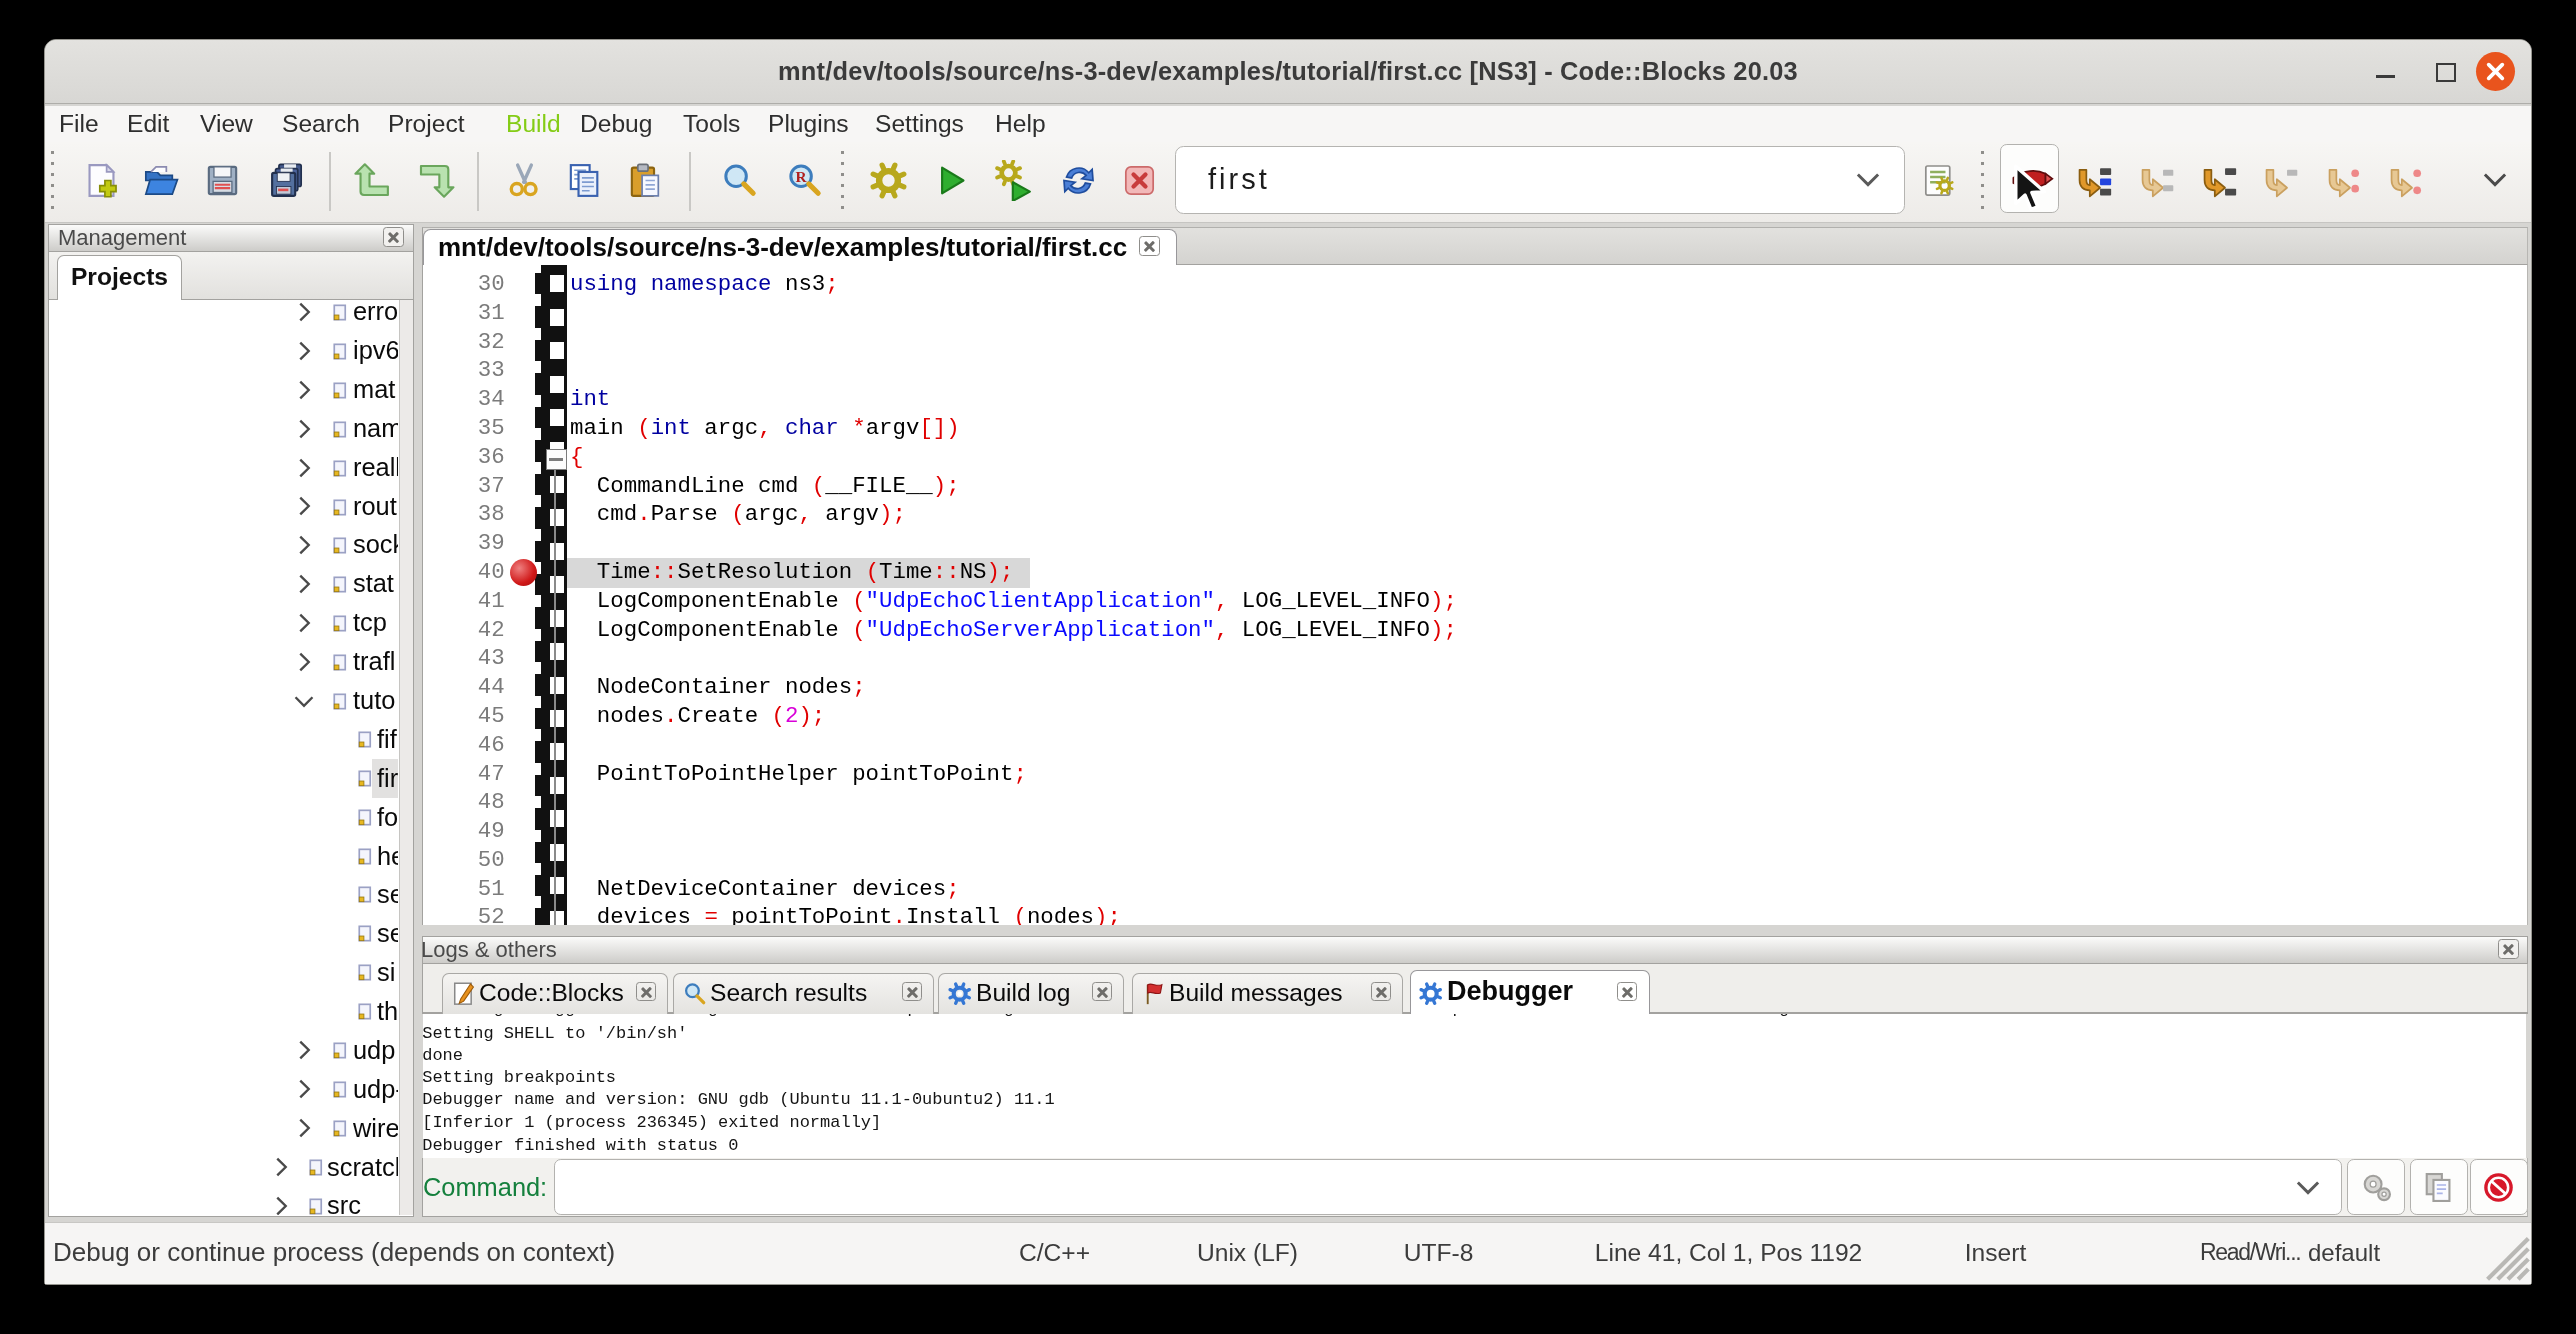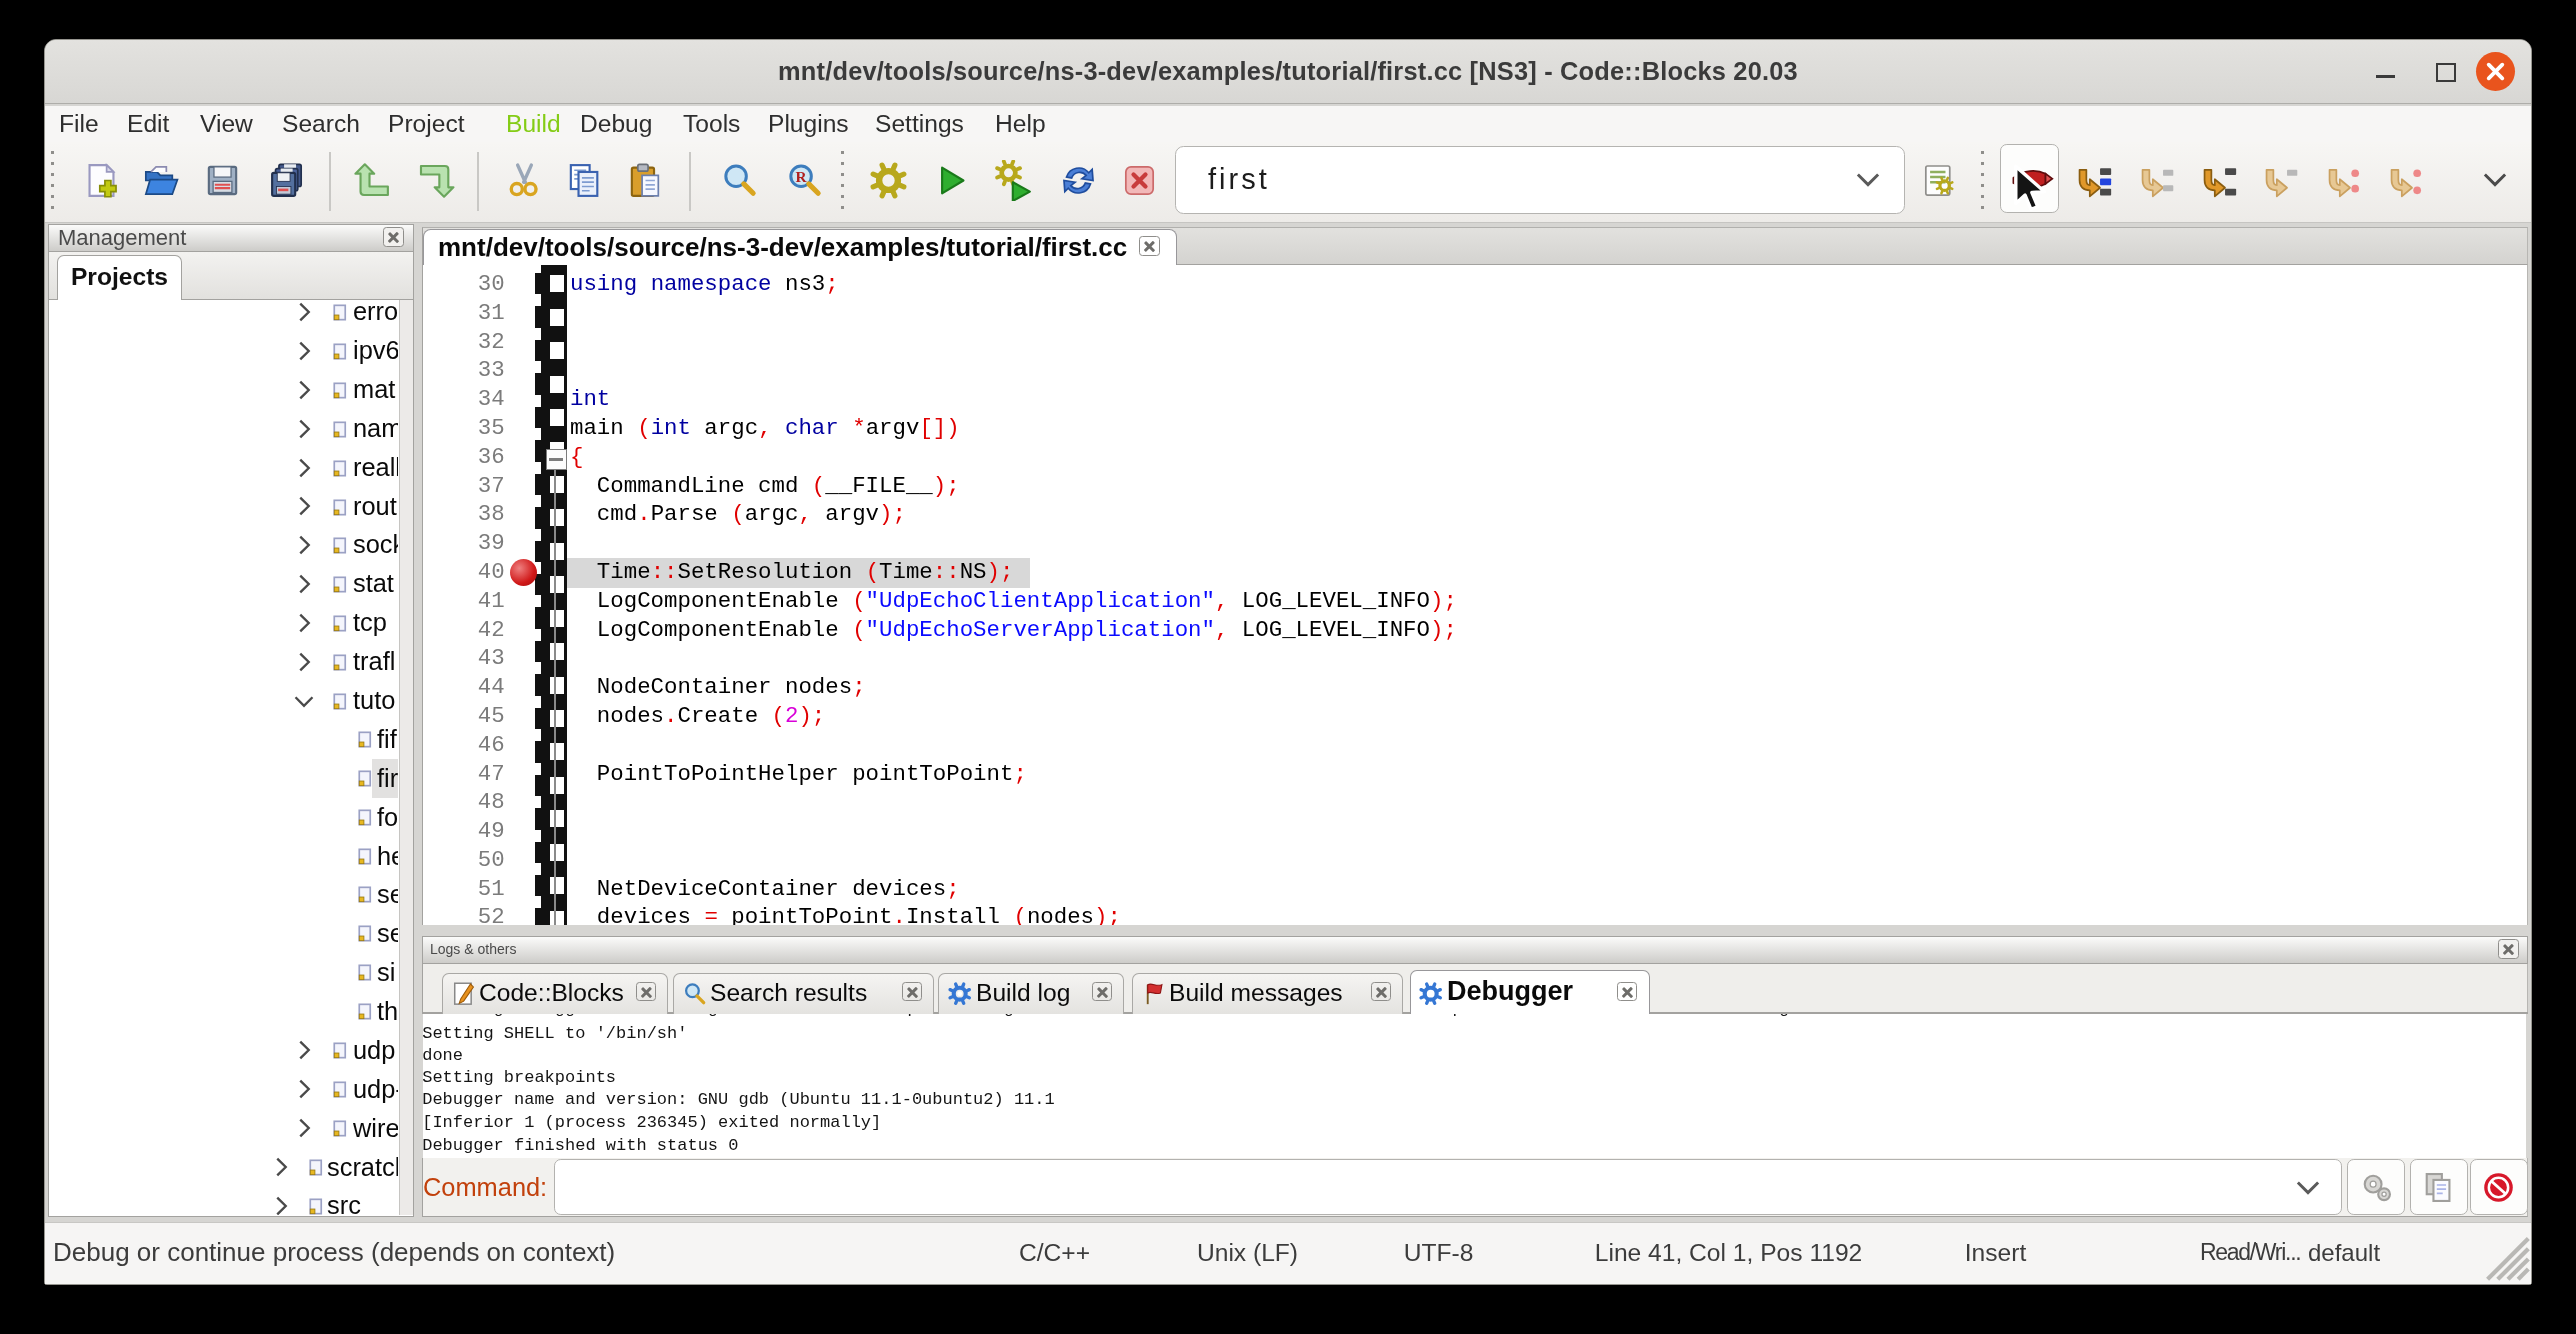--- a/index.html
+++ b/index.html
@@ -511,21 +511,21 @@
 <div class="mono" style="position:absolute;left:147px;top:293px;height:29px;line-height:29px;font-size:22.4px;color:#000;white-space:pre">  Time<span class="o">::</span>SetResolution <span class="o">(</span>Time<span class="o">::</span>NS<span class="o">);</span></div>
 <div class="mono" style="position:absolute;left:147px;top:322px;height:29px;line-height:29px;font-size:22.4px;color:#000;white-space:pre">  LogComponentEnable <span class="o">(</span><span class="s">"UdpEchoClientApplication"</span><span class="o">,</span> LOG_LEVEL_INFO<span class="o">);</span></div>
 <div class="mono" style="position:absolute;left:147px;top:351px;height:29px;line-height:29px;font-size:22.4px;color:#000;white-space:pre">  LogComponentEnable <span class="o">(</span><span class="s">"UdpEchoServerApplication"</span><span class="o">,</span> LOG_LEVEL_INFO<span class="o">);</span></div>
 <div class="mono" style="position:absolute;left:147px;top:408px;height:29px;line-height:29px;font-size:22.4px;color:#000;white-space:pre">  NodeContainer nodes<span class="o">;</span></div>
 <div class="mono" style="position:absolute;left:147px;top:437px;height:29px;line-height:29px;font-size:22.4px;color:#000;white-space:pre">  nodes<span class="o">.</span>Create <span class="o">(</span><span class="n">2</span><span class="o">);</span></div>
 <div class="mono" style="position:absolute;left:147px;top:495px;height:29px;line-height:29px;font-size:22.4px;color:#000;white-space:pre">  PointToPointHelper pointToPoint<span class="o">;</span></div>
 <div class="mono" style="position:absolute;left:147px;top:610px;height:29px;line-height:29px;font-size:22.4px;color:#000;white-space:pre">  NetDeviceContainer devices<span class="o">;</span></div>
 <div class="mono" style="position:absolute;left:147px;top:638px;height:29px;line-height:29px;font-size:22.4px;color:#000;white-space:pre">  devices <span class="o">=</span> pointToPoint<span class="o">.</span>Install <span class="o">(</span>nodes<span class="o">);</span></div>
 </div>
 <div class="a" style="left:422px;top:936px;width:2106px;height:28px;background:linear-gradient(#fbfbfa,#cdccc9);border:1.7px solid #a3a29f"></div>
-<div class="a" style="left:430px;top:936px;height:28px;line-height:27px;font-size:14px;color:#4a4a4a">Logs &amp; others</div>
+<div class="a" style="left:421px;top:936px;height:28px;line-height:27px;font-size:22px;color:#4a4a4a">Logs &amp; others</div>
 <div class="xbox" style="left:2498px;top:939px"></div>
 <div class="a" style="left:422px;top:964px;width:2106px;height:50px;background:#efeeeb;border-left:1.7px solid #a3a29f;border-right:1.7px solid #b7b6b3"></div>
 <div class="a" style="left:422px;top:1012px;width:2106px;height:1.7px;background:#a3a29f"></div>
 <div class="a" style="left:442px;top:973px;width:226px;height:41px;background:linear-gradient(#f5f4f2,#e4e3e0);border:1.7px solid #a9a8a5;border-bottom:none;border-radius:6.8px 6.8px 0 0"></div>
 <svg class="a" style="left:451px;top:981px" width="25.4" height="25.4" viewBox="0 0 34 34">
     <rect x="5" y="3" width="22" height="28" fill="#fff" stroke="#888" stroke-width="2"></rect>
     <path d="M26 4 L13 24 l-2 6 6-3 L30 8 Z" fill="#e8921e" stroke="#9e5c0a" stroke-width="1.5"></path>
   </svg>
 <div class="a" style="left:479px;top:973px;height:41px;line-height:39px;font-size:24.6px;font-weight:normal;color:#0a0a0a">Code::Blocks</div>
 <div class="xbox" style="left:636px;top:982px;background:transparent;width:19.5px;height:18.6px"></div>
@@ -580,21 +580,21 @@
 <div class="a mono" id="logbody" style="left:423px;top:1014px;width:2103px;height:144px;background:#fff;overflow:hidden;font-size:17px;color:#141414">
 <div style="position:absolute;left:-0.8px;top:-16px;height:22px;line-height:22px;white-space:pre">Starting debugger: /usr/bin/gdb -nx -fullname -quiet  -args /mnt/dev/tools/source/ns-3-dev/build/examples/tutorial/ns3-dev-first-debug</div>
 <div style="position:absolute;left:-0.8px;top:8.5px;height:22px;line-height:22px;white-space:pre">Setting SHELL to '/bin/sh'</div>
 <div style="position:absolute;left:-0.8px;top:30.5px;height:22px;line-height:22px;white-space:pre">done</div>
 <div style="position:absolute;left:-0.8px;top:53px;height:22px;line-height:22px;white-space:pre">Setting breakpoints</div>
 <div style="position:absolute;left:-0.8px;top:75px;height:22px;line-height:22px;white-space:pre">Debugger name and version: GNU gdb (Ubuntu 11.1-0ubuntu2) 11.1</div>
 <div style="position:absolute;left:-0.8px;top:98px;height:22px;line-height:22px;white-space:pre">[Inferior 1 (process 236345) exited normally]</div>
 <div style="position:absolute;left:-0.8px;top:121px;height:22px;line-height:22px;white-space:pre">Debugger finished with status 0</div>
 </div>
 <div class="a" style="left:422px;top:1158px;width:2106px;height:59px;background:#f2f1ee;border-left:1.7px solid #a3a29f;border-right:1.7px solid #b7b6b3;border-bottom:1.7px solid #a3a29f"></div>
-<div class="a" style="left:423px;top:1158px;height:59px;line-height:58px;font-size:25.4px;color:#c2410c">Command:</div>
+<div class="a" style="left:423px;top:1158px;height:59px;line-height:58px;font-size:25.4px;color:#15803d">Command:</div>
 <div class="a" style="left:554px;top:1159px;width:1788px;height:56px;background:#fff;border:1.7px solid #b3b2af;border-radius:6.8px"></div>
 <svg class="a" style="left:2291px;top:1174px" width="34" height="27" viewBox="0 0 40 32">
     <path d="M8 10 L20 22 L32 10" stroke="#5a5a5a" stroke-width="3.5" fill="none"></path>
   </svg>
 <div class="a" style="left:2347px;top:1159px;width:58px;height:56px;background:#fdfdfc;border:1.7px solid #b3b2af;border-radius:6.8px"></div>
 <svg class="a" style="left:2358px;top:1169px" width="37" height="37" viewBox="0 0 44 44">
     <circle cx="18" cy="18" r="10" fill="#d8d7d4" stroke="#a09f9c" stroke-width="2.5"></circle>
     <circle cx="18" cy="18" r="3.5" fill="#fff" stroke="#a09f9c" stroke-width="1.5"></circle>
     <circle cx="31" cy="30" r="7" fill="#d8d7d4" stroke="#a09f9c" stroke-width="2.5"></circle>
     <circle cx="31" cy="30" r="2.5" fill="#fff" stroke="#a09f9c" stroke-width="1.5"></circle>

